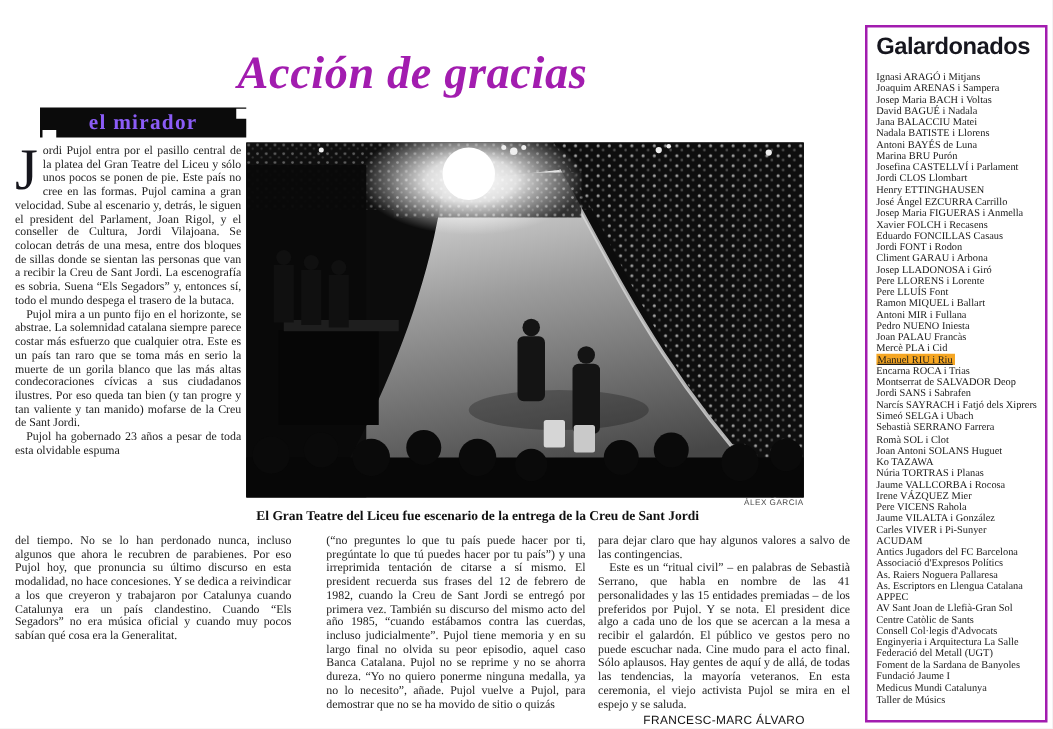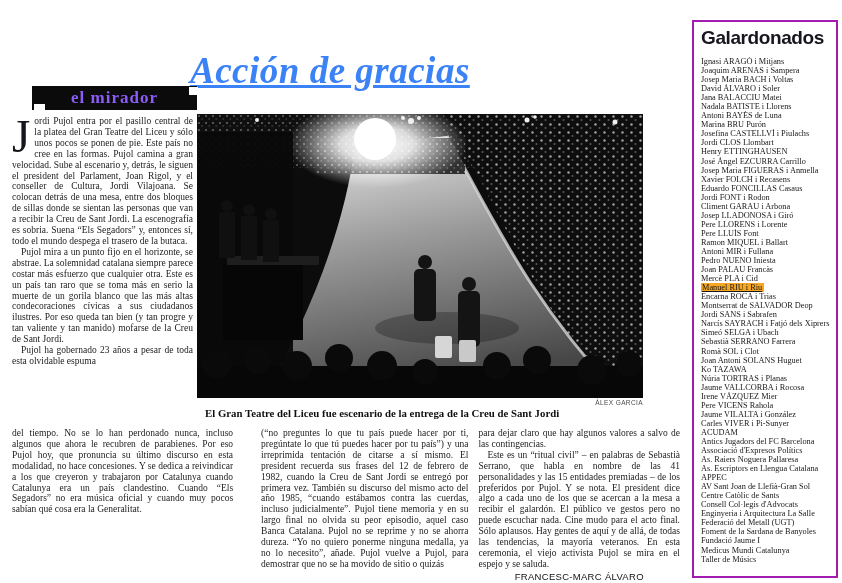--- a/index.html
+++ b/index.html
@@ -3,24 +3,23 @@
 <meta charset="utf-8">
 <style>
   html,body { margin:0; padding:0; background:#e9e9e9; }
   .page {
     position:relative; width:842px; height:583px; background:#ffffff;
     font-family:"Liberation Serif", serif; color:#1b1b1b; overflow:hidden;
     margin:0 auto;
   }
   
   .headline {
-    position:absolute; left:190px; top:24px; width:430px;
-    font-style:italic; font-size:37px; letter-spacing:0.5px; color:#3b82f6;
+    position:absolute; left:190px; top:12px; width:430px;
+    font-style:italic; font-size:37px; letter-spacing:0.5px; color:#a21caf;
     white-space:nowrap;
-    text-decoration:underline;
   }
   
   .mirador {
     position:absolute; left:32px; top:86px; width:165px; height:24px;
     background:#0b0b0b; color:#8b5cf6; text-align:center;
     font-weight:bold; font-size:17px; line-height:23px; letter-spacing:1px;
   }
   .mirador .notch-l { position:absolute; left:2px; bottom:-2px; width:11px; height:8px; background:#ffffff; }
   .mirador .notch-r { position:absolute; right:-1px; top:1px; width:9px; height:8px; background:#ffffff; }
   
@@ -183,26 +182,26 @@
       <div class="byline">FRANCESC-MARC ÁLVARO</div>
     </div>
   </div>
 
   <div class="sidebar">
     <h2 class="sidebar-title">Galardonados</h2>
     <div>
         <div class="entry"><span>Ignasi ARAGÓ i Mitjans</span></div>
         <div class="entry"><span>Joaquim ARENAS i Sampera</span></div>
         <div class="entry"><span>Josep Maria BACH i Voltas</span></div>
-        <div class="entry"><span>David ÁLVARO i Soler</span></div>
+        <div class="entry"><span>David BAGUÉ i Nadala</span></div>
         <div class="entry"><span>Jana BALACCIU Matei</span></div>
         <div class="entry"><span>Nadala BATISTE i Llorens</span></div>
         <div class="entry"><span>Antoni BAYÉS de Luna</span></div>
         <div class="entry"><span>Marina BRU Purón</span></div>
-        <div class="entry"><span>Josefina CASTELLVÍ i Piulachs</span></div>
+        <div class="entry"><span>Josefina CASTELLVÍ i Parlament</span></div>
         <div class="entry"><span>Jordi CLOS Llombart</span></div>
         <div class="entry"><span>Henry ETTINGHAUSEN</span></div>
         <div class="entry"><span>José Ángel EZCURRA Carrillo</span></div>
         <div class="entry"><span>Josep Maria FIGUERAS i Anmella</span></div>
         <div class="entry"><span>Xavier FOLCH i Recasens</span></div>
         <div class="entry"><span>Eduardo FONCILLAS Casaus</span></div>
         <div class="entry"><span>Jordi FONT i Rodon</span></div>
         <div class="entry"><span>Climent GARAU i Arbona</span></div>
         <div class="entry"><span>Josep LLADONOSA i Giró</span></div>
         <div class="entry"><span>Pere LLORENS i Lorente</span></div>

